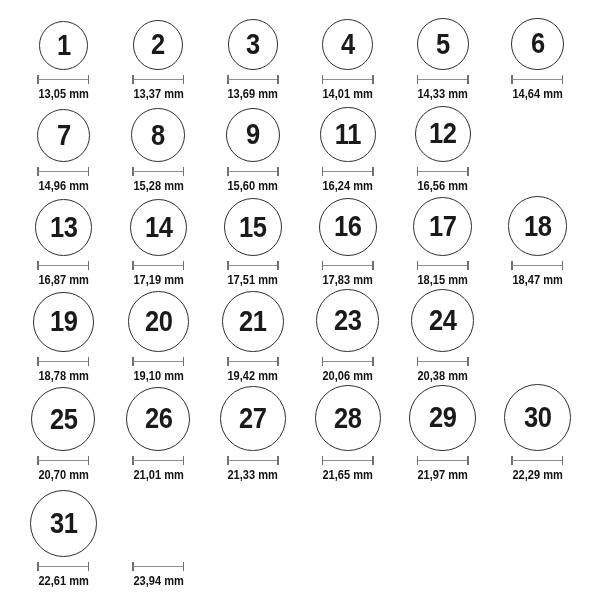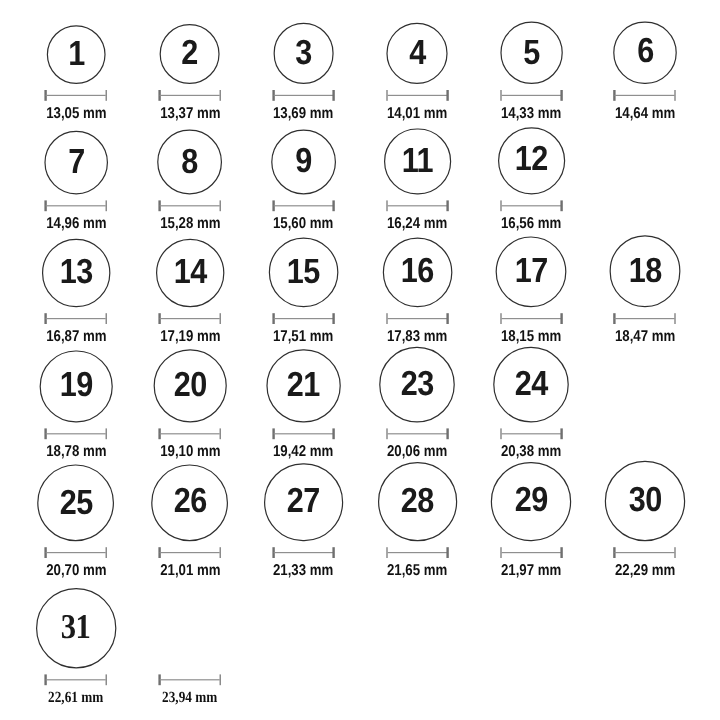--- a/index.html
+++ b/index.html
@@ -393,21 +393,21 @@
           <span class="num">30</span>
         </div>
         <div class="dim">
           <span class="tick left"></span>
           <span class="bar"></span>
           <span class="tick right"></span>
         </div>
         <div class="label">22,29 mm</div>
       </div>
     </div>
-    <div class="row" style="height: 106px; font-family: Liberation Serif, serif;">
+    <div class="row" style="height: 106px;">
       <div class="cell">
         <div class="circle" style="width:67.5px;height:67.5px">
           <span class="num">31</span>
         </div>
         <div class="dim">
           <span class="tick left"></span>
           <span class="bar"></span>
           <span class="tick right"></span>
         </div>
         <div class="label">22,61 mm</div>

